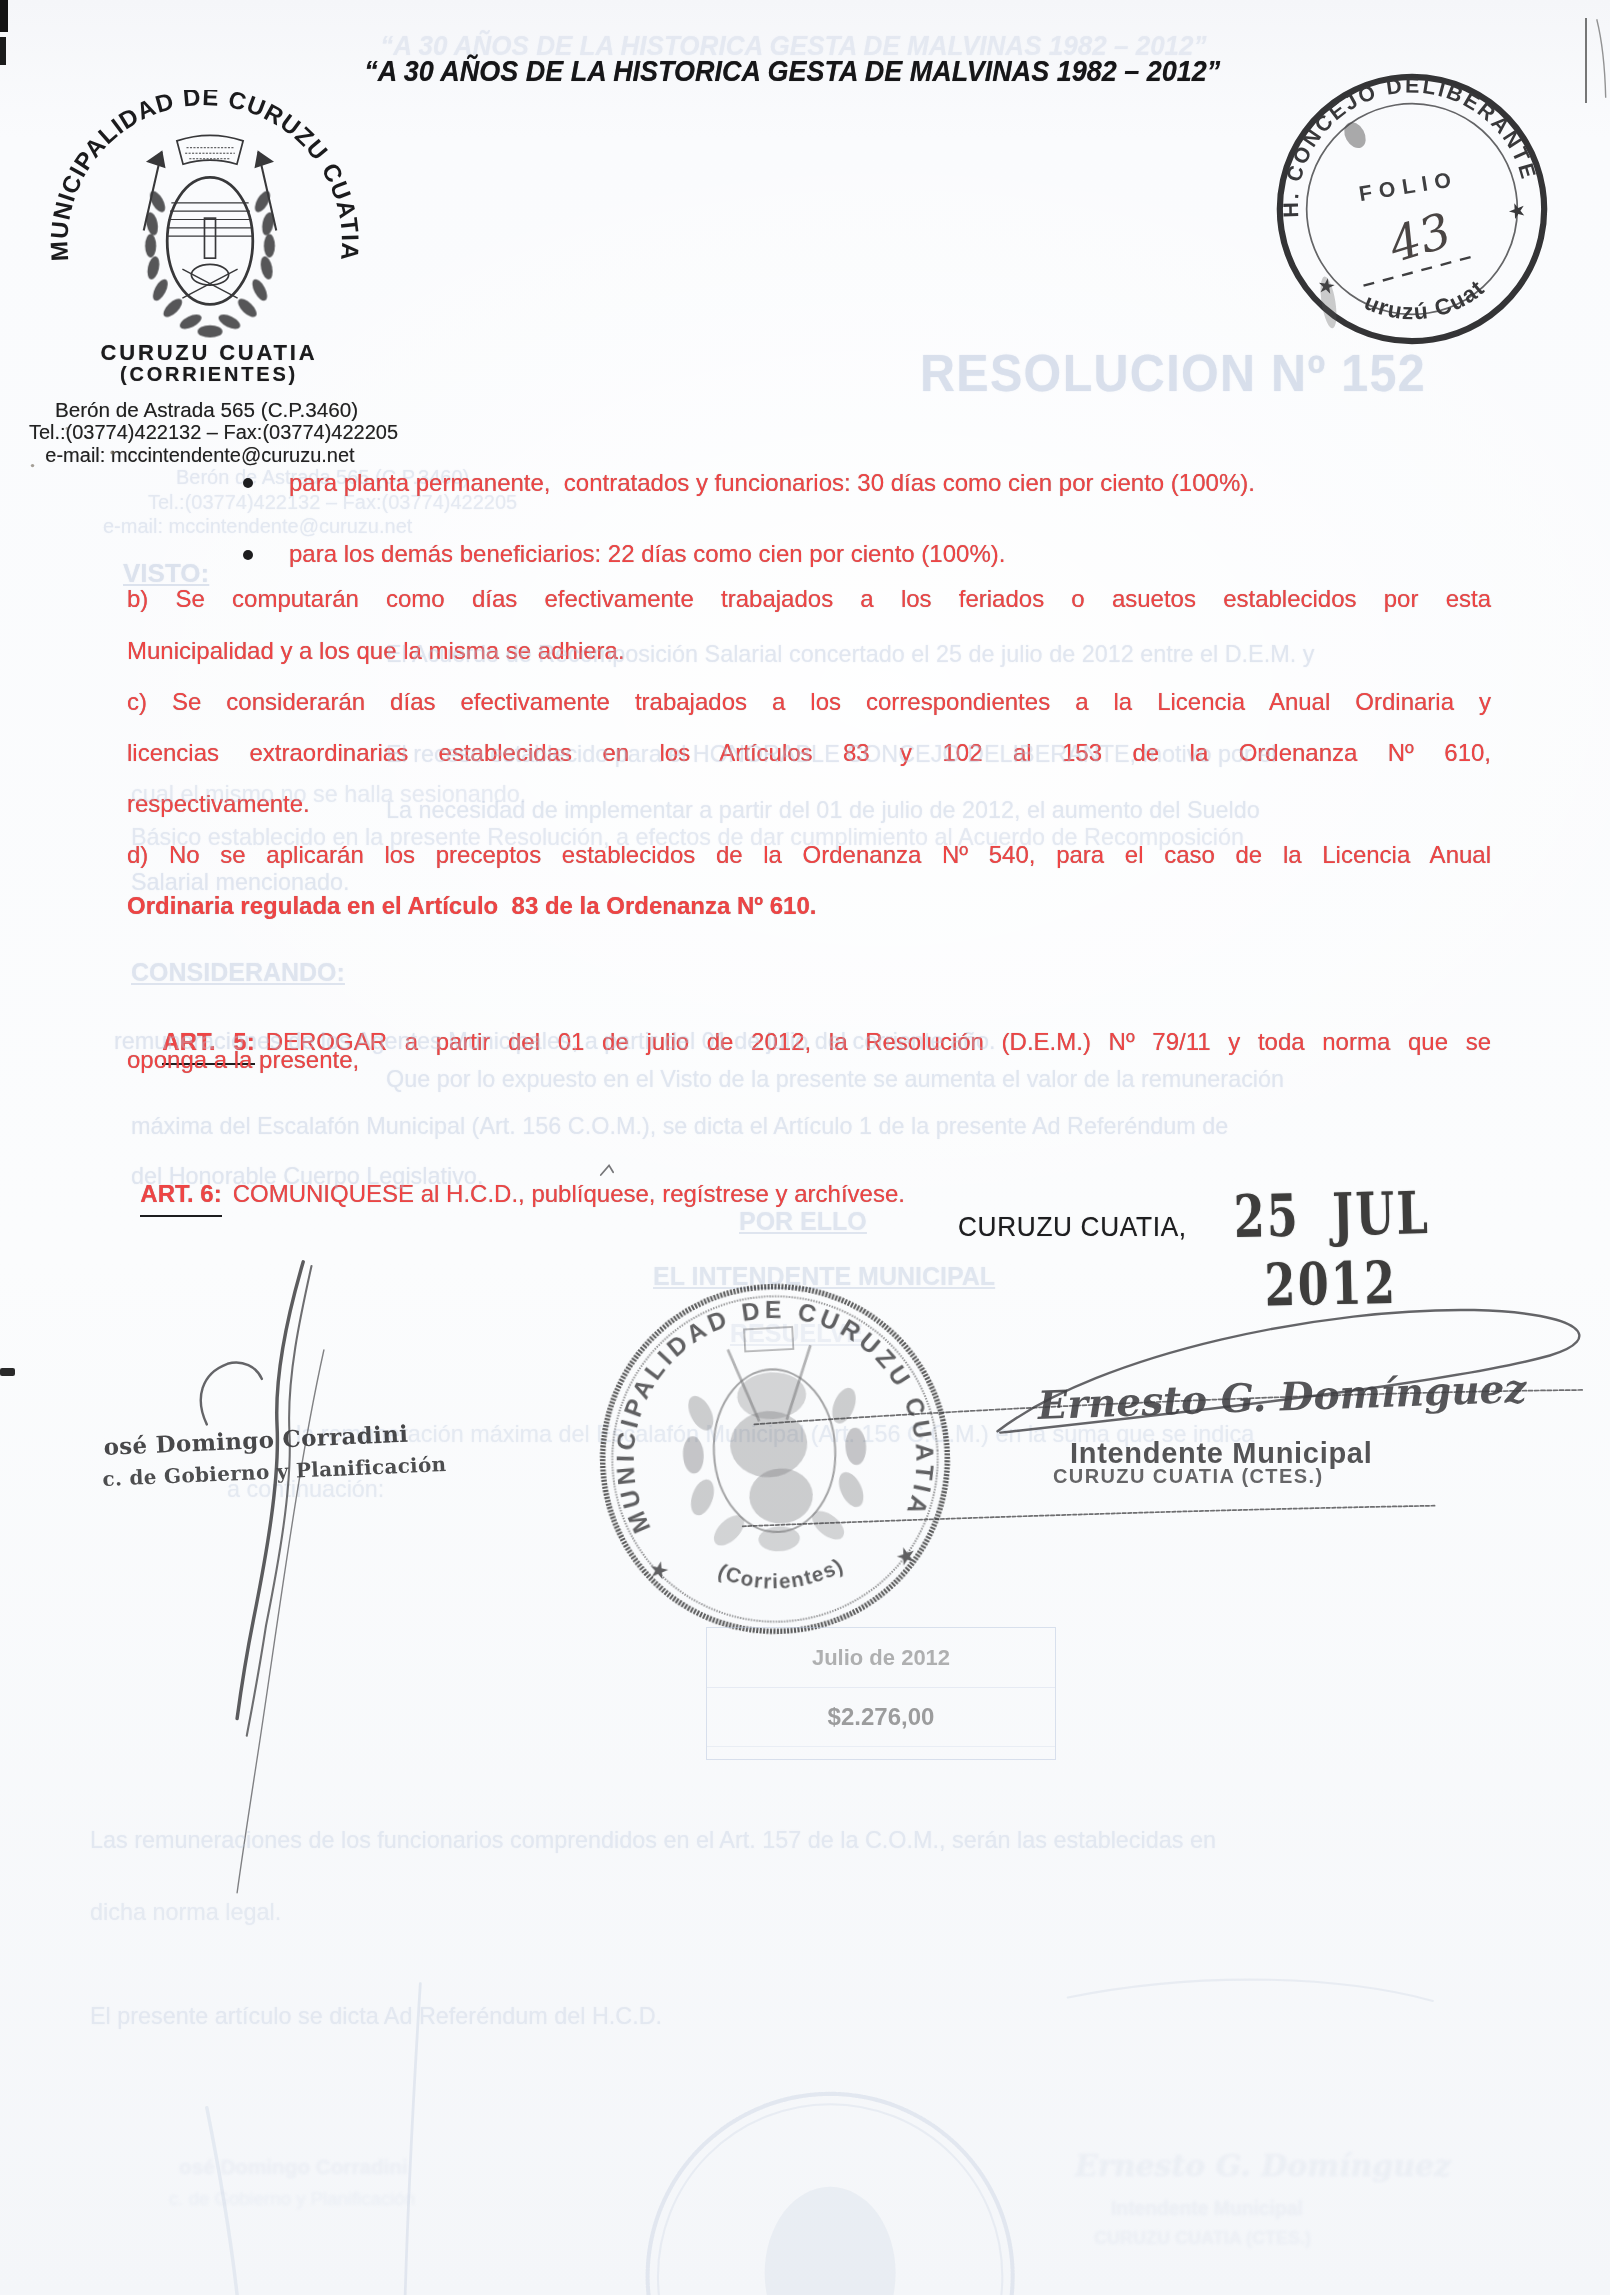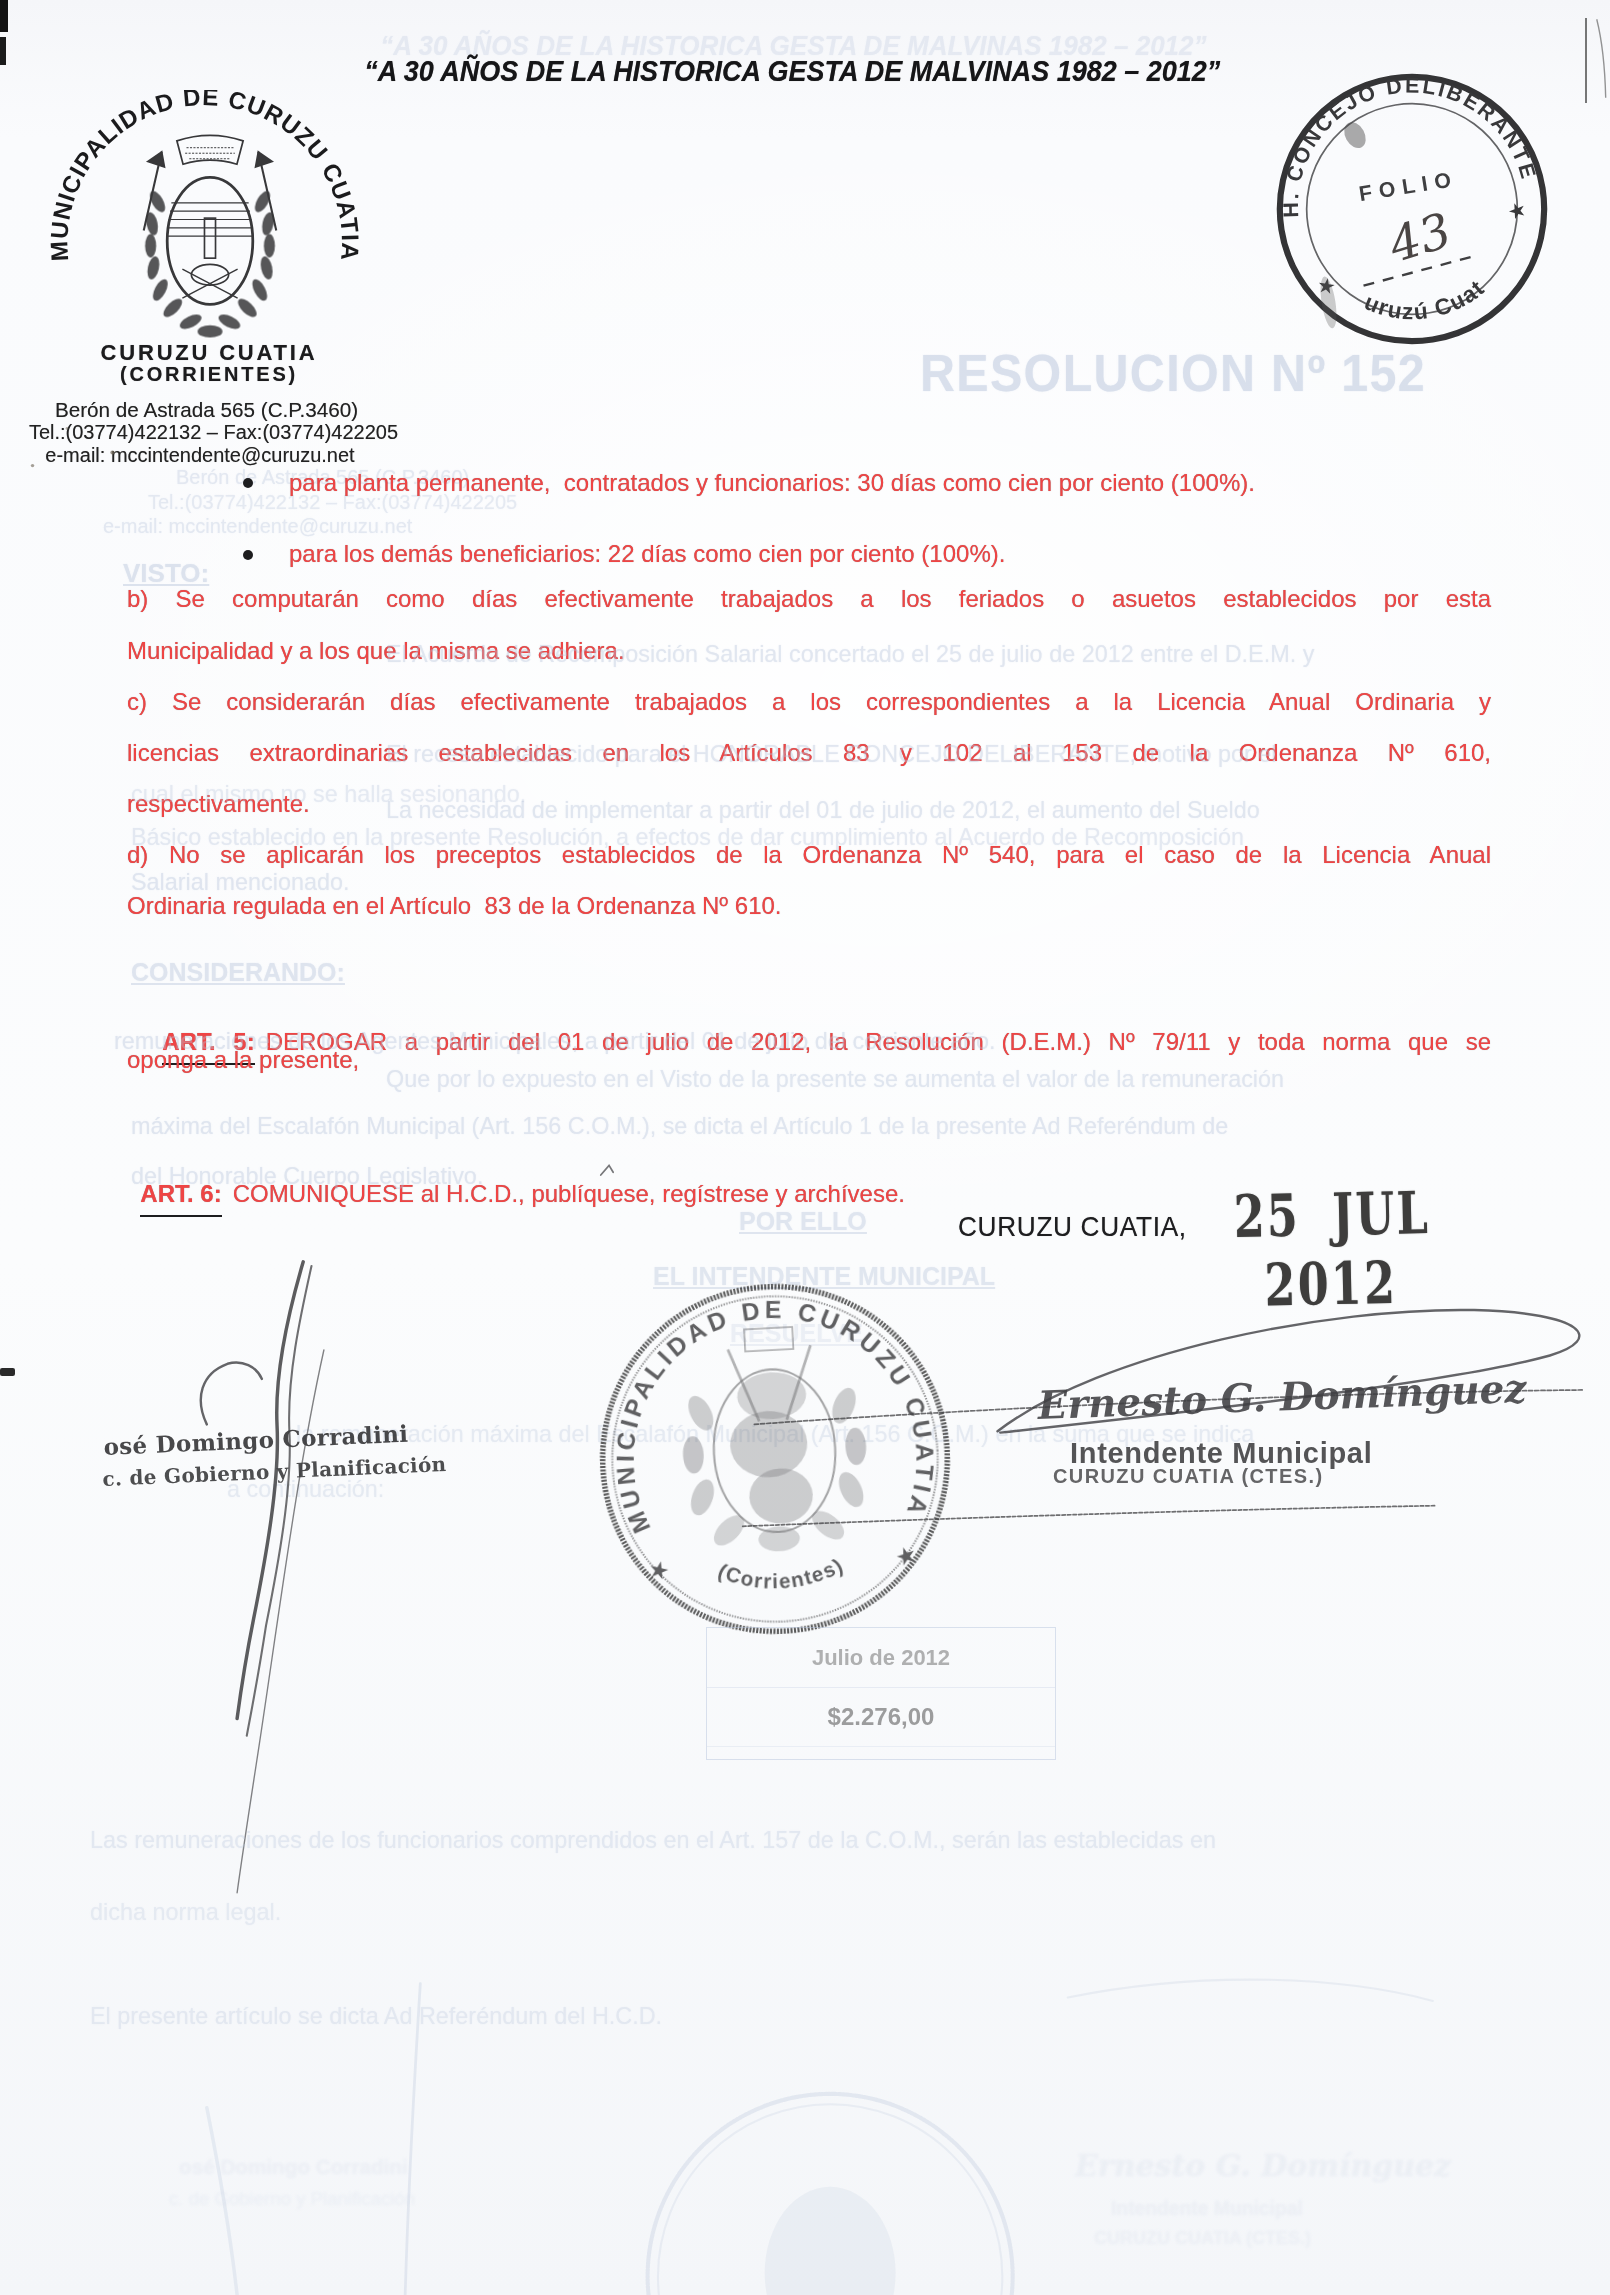--- a/index.html
+++ b/index.html
@@ -124,21 +124,21 @@
 <div class="bodyline bull" style="top:537px;">para los demás beneficiarios: 22 días como cien por ciento (100%).</div>
 
 <div class="bodyline just" style="top:582px;">b) Se computarán como días efectivamente trabajados a los feriados o asuetos establecidos por esta</div>
 <div class="bodyline" style="top:634px;">Municipalidad y a los que la misma se adhiera.</div>
 
 <div class="bodyline just" style="top:685px;">c) Se considerarán días efectivamente trabajados a los correspondientes a la Licencia Anual Ordinaria y</div>
 <div class="bodyline just" style="top:736px;">licencias extraordinarias establecidas en los Artículos 83 y 102 al 153 de la Ordenanza Nº 610,</div>
 <div class="bodyline" style="top:787px;">respectivamente.</div>
 
 <div class="bodyline just" style="top:838px;">d) No se aplicarán los preceptos establecidos de la Ordenanza Nº 540, para el caso de la Licencia Anual</div>
-<div class="bodyline" style="top:889px;">Ordinaria regulada en el Artículo  83 de la Ordenanza Nº 610.</div>
+<div class="bodyline" style="top:889px;font-weight:bold;">Ordinaria regulada en el Artículo  83 de la Ordenanza Nº 610.</div>
 
 <div class="bodyline just" style="top:992px;">
   <span class="artlabel">ART. 5:</span><span>DEROGAR a partir del 01 de julio de 2012, la Resolución (D.E.M.) Nº 79/11 y toda norma que se</span>
 </div>
 <div class="bodyline" style="top:1043px;">oponga a la presente,</div>
 
 <div class="bodyline" style="top:1144px;">
   <span class="artlabel">ART. 6:</span><span>COMUNIQUESE al H.C.D., publíquese, regístrese y archívese.</span>
 </div>
 

